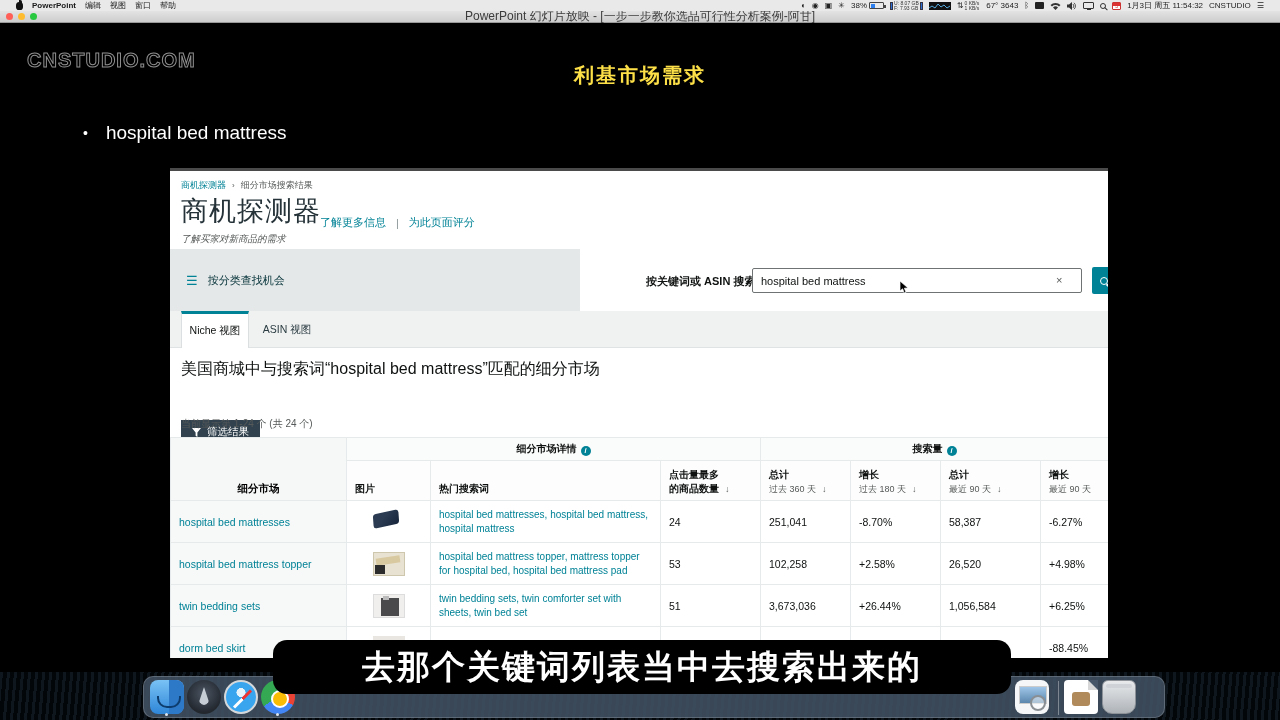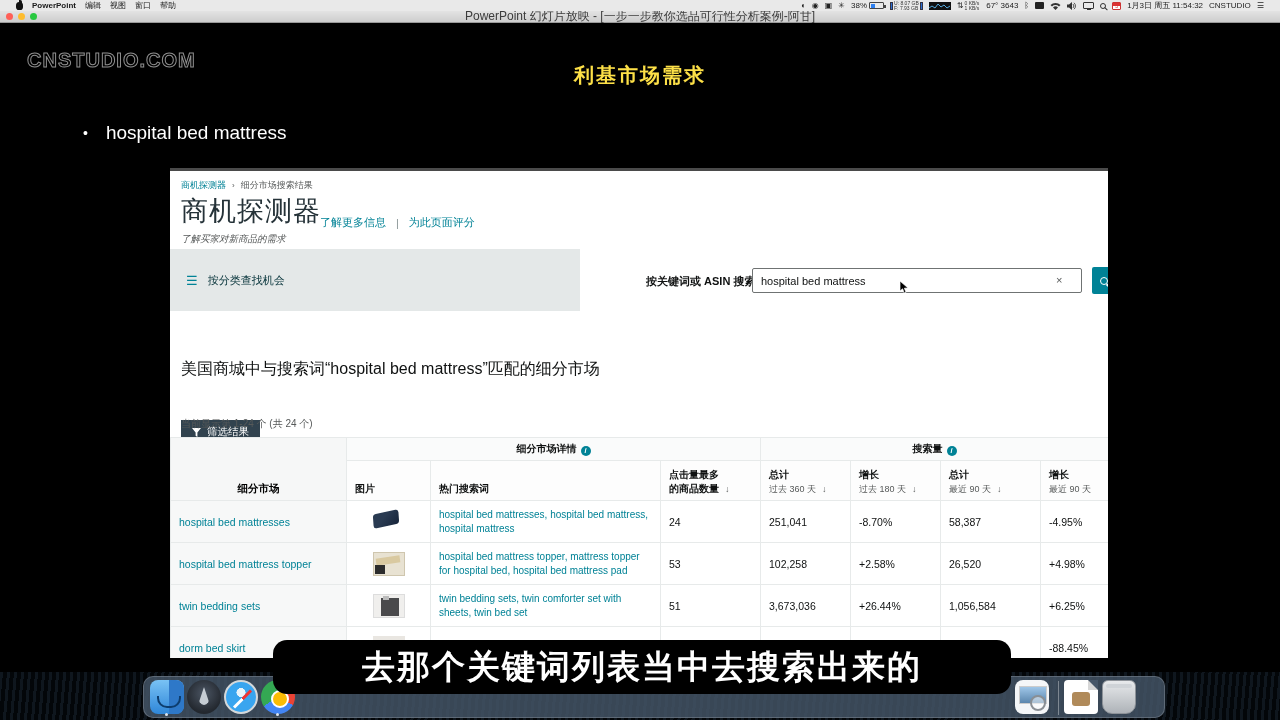--- a/index.html
+++ b/index.html
@@ -255,20 +255,24 @@
         <input class="search-input" value="hospital bed mattress" style="">
         <span class="clear-x">×</span>
         <button class="search-btn">
             <span class="mag"></span>
           </button>
         <svg class="cursor" viewBox="0 0 9 13">
           <path d="M0 0 L0 10 L2.6 7.8 L4.2 12 L6 11.3 L4.4 7.2 L8 7 Z" fill="#000" stroke="#fff" stroke-width="0.7"></path>
         </svg>
       </div>
 
+      <div class="tabstrip">
+        <div class="tab active">Niche 视图</div>
+        <div class="tab inactive">ASIN 视图</div>
+      </div>
 
       <div class="res-heading">美国商城中与搜索词“hospital bed mattress”匹配的细分市场</div>
       <button class="filter-btn">
         <svg class="funnel" viewBox="0 0 10 10">
             <path d="M0 0 H10 L6 5 V10 L4 8.5 V5 Z" fill="#fff"></path>
           </svg>
         <span>筛选结果</span>
       </button>
       <div class="res-count">当前显示第 1-24 个  (共 24 个)</div>
 
@@ -324,21 +328,21 @@
                   <div class="thumb-mattress"></div>
                 </div>
               </td>
           <td>
                 <a class="kwlink" href="#">hospital bed mattresses, hospital bed mattress, hospital mattress</a>
               </td>
           <td>24</td>
           <td>251,041</td>
           <td>-8.70%</td>
           <td>58,387</td>
-          <td>-4.95%</td>
+          <td>-6.27%</td>
         </tr>
         <tr>
           <td class="nichecell"><a class="nichelink" href="#">hospital bed mattress topper</a></td>
           <td class="imgcell">
                 <div class="thumb thumb-hospbed"></div>
               </td>
           <td>
                 <a class="kwlink" href="#">hospital bed mattress topper, mattress topper for hospital bed, hospital bed mattress pad</a>
               </td>
           <td>53</td>

